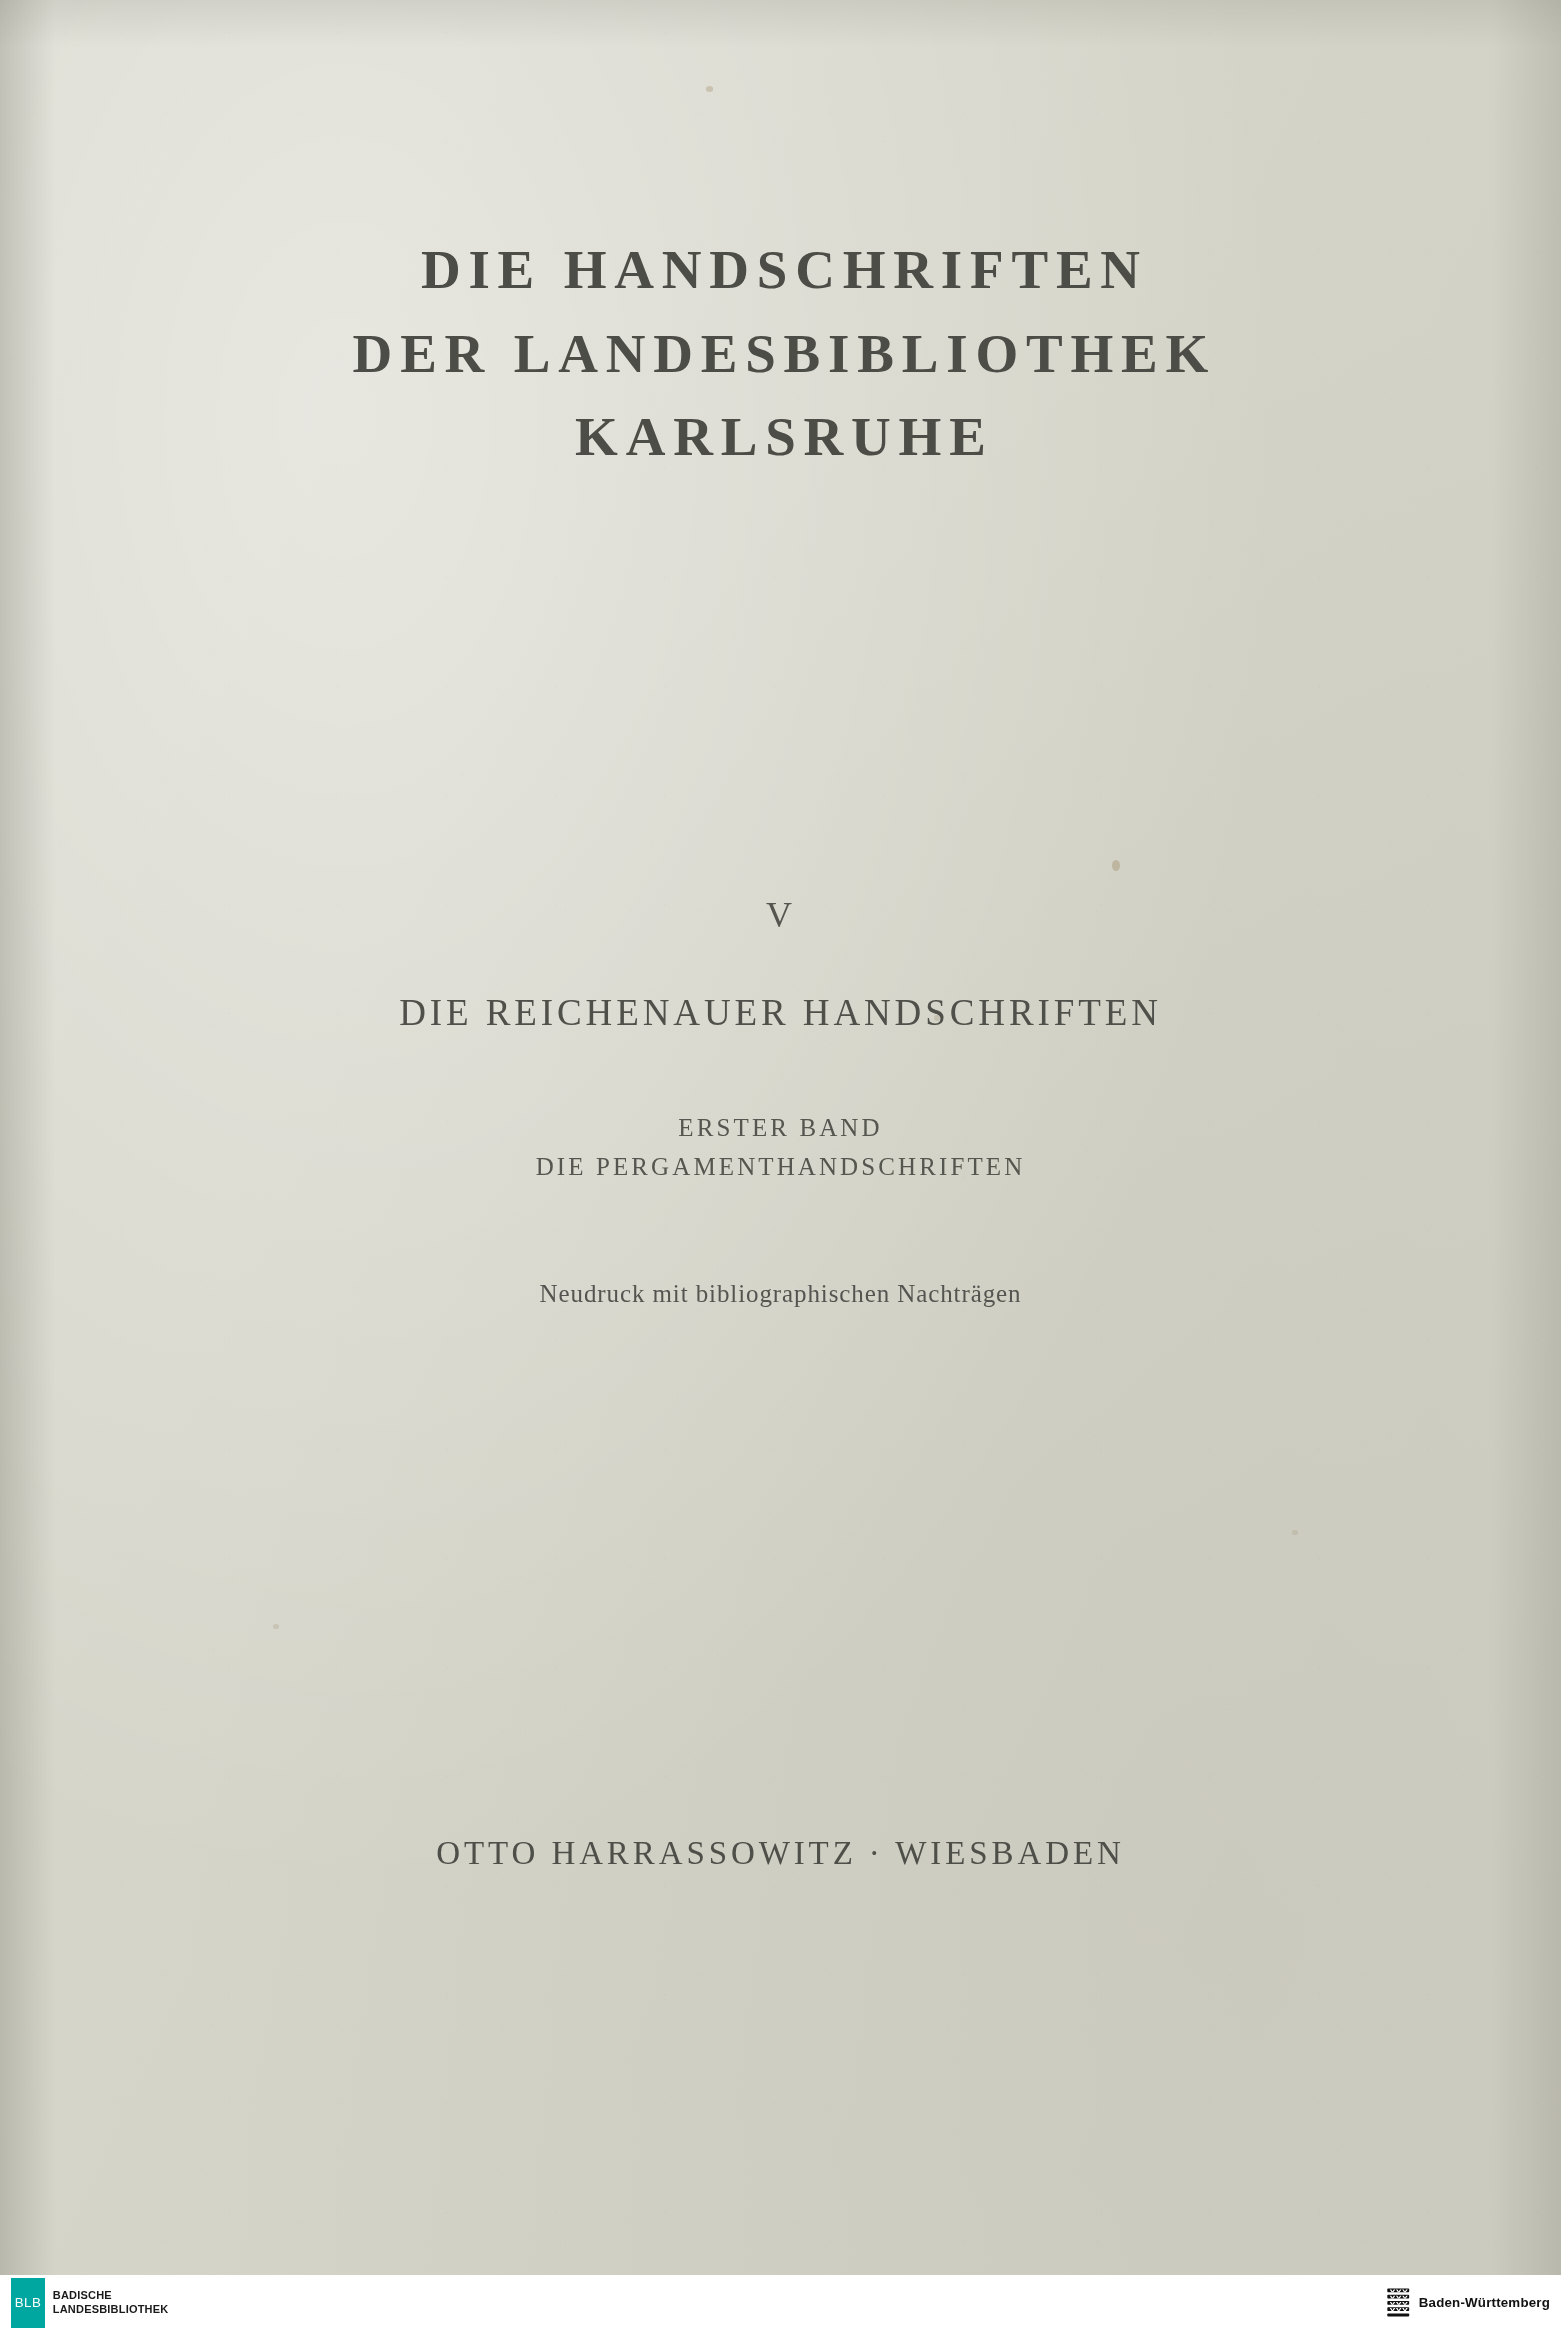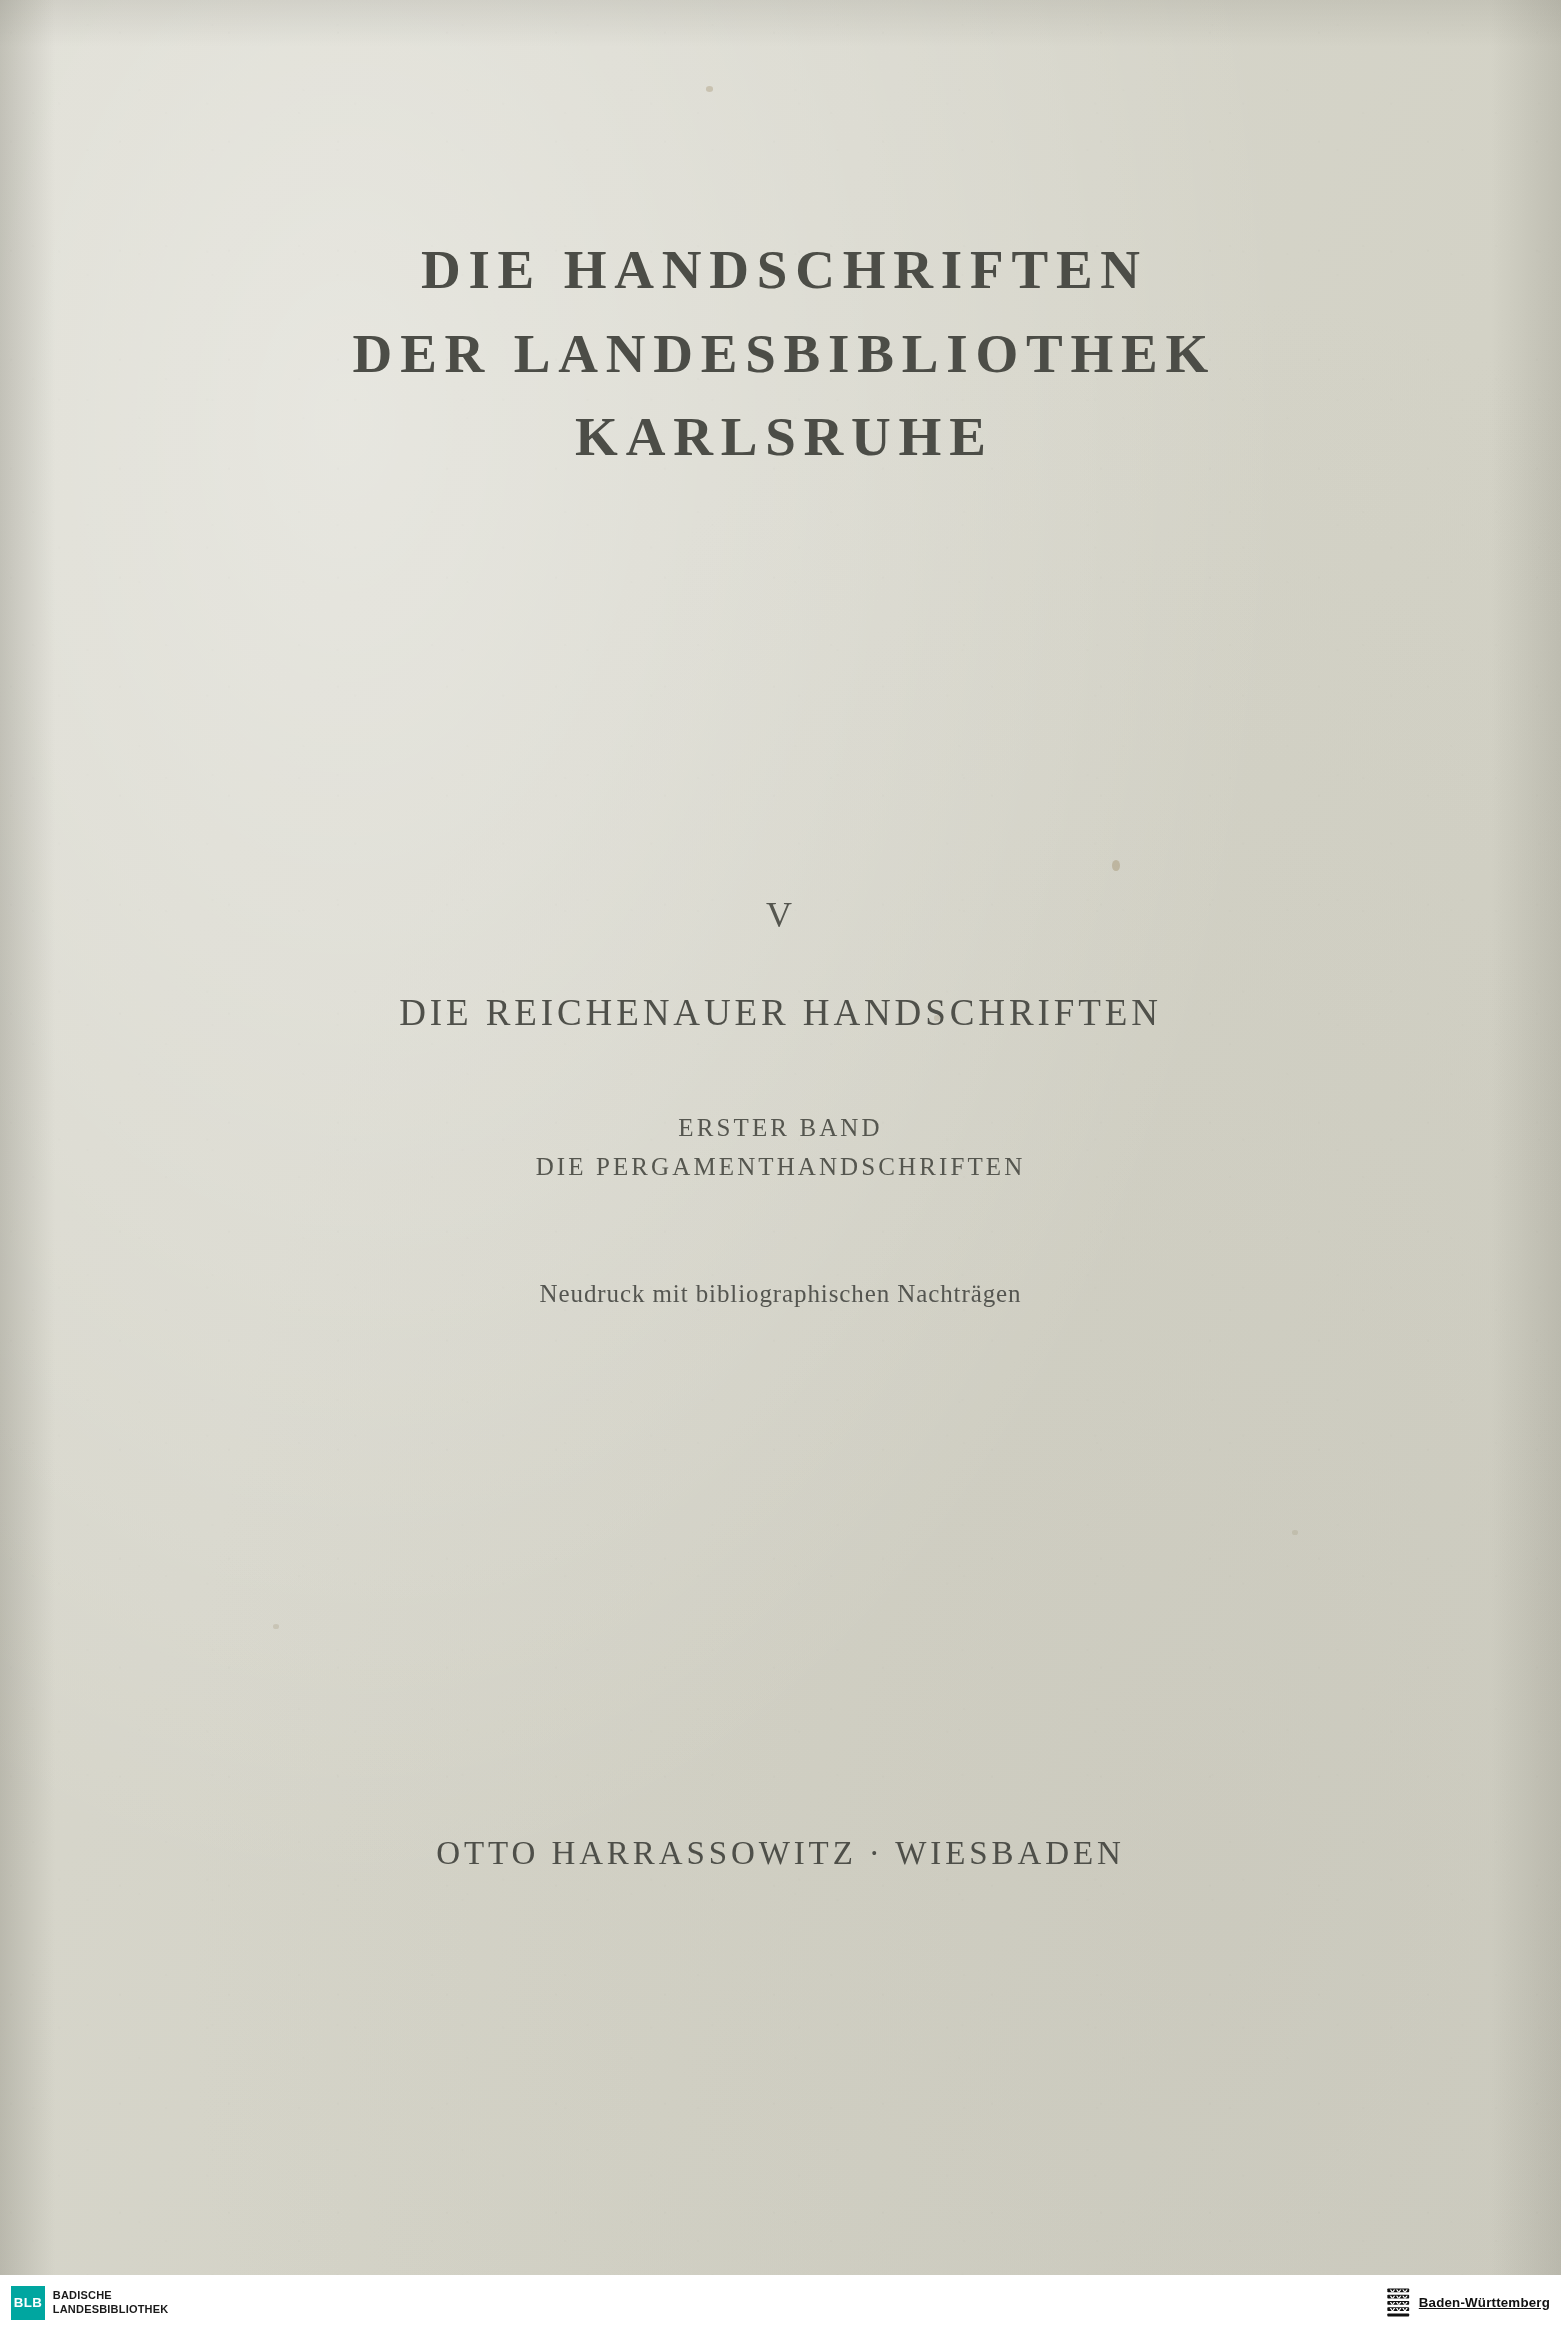--- a/index.html
+++ b/index.html
@@ -170,28 +170,28 @@
     padding: 0 11px;
     box-sizing: border-box;
   }
   #blb-logo {
     display: flex;
     align-items: center;
     gap: 7.8px;
   }
   #blb-mark {
     width: 34px;
-    height: 34px;
+    height: 50px;
     background: #00a6a0;
     color: #ffffff;
     display: flex;
     align-items: center;
     justify-content: center;
     font-family: "Liberation Sans", sans-serif;
-    font-weight: 700;
+    font-weight: 400;
     font-size: 13.3px;
     letter-spacing: 0.4px;
   }
   #blb-text {
     font-family: "Liberation Sans", sans-serif;
     font-size: 11px;
     font-weight: 700;
     color: #1a1a1a;
     line-height: 1.25;
     letter-spacing: 0.2px;
@@ -206,21 +206,20 @@
     height: 33px;
     display: block;
   }
   #bw-text {
     font-family: "Liberation Sans", sans-serif;
     font-size: 13.3px;
     font-weight: 700;
     color: #111111;
     letter-spacing: 0.2px;
     white-space: nowrap;
-    text-decoration: underline;
   }
 </style>
 </head>
 <body>
 
 <div id="page">
 
   <div id="grain"></div>
 
   <div class="spot" style="left:706px; top:86px; width:7px; height:5.5px; background:rgba(150,130,90,.30);"></div>

